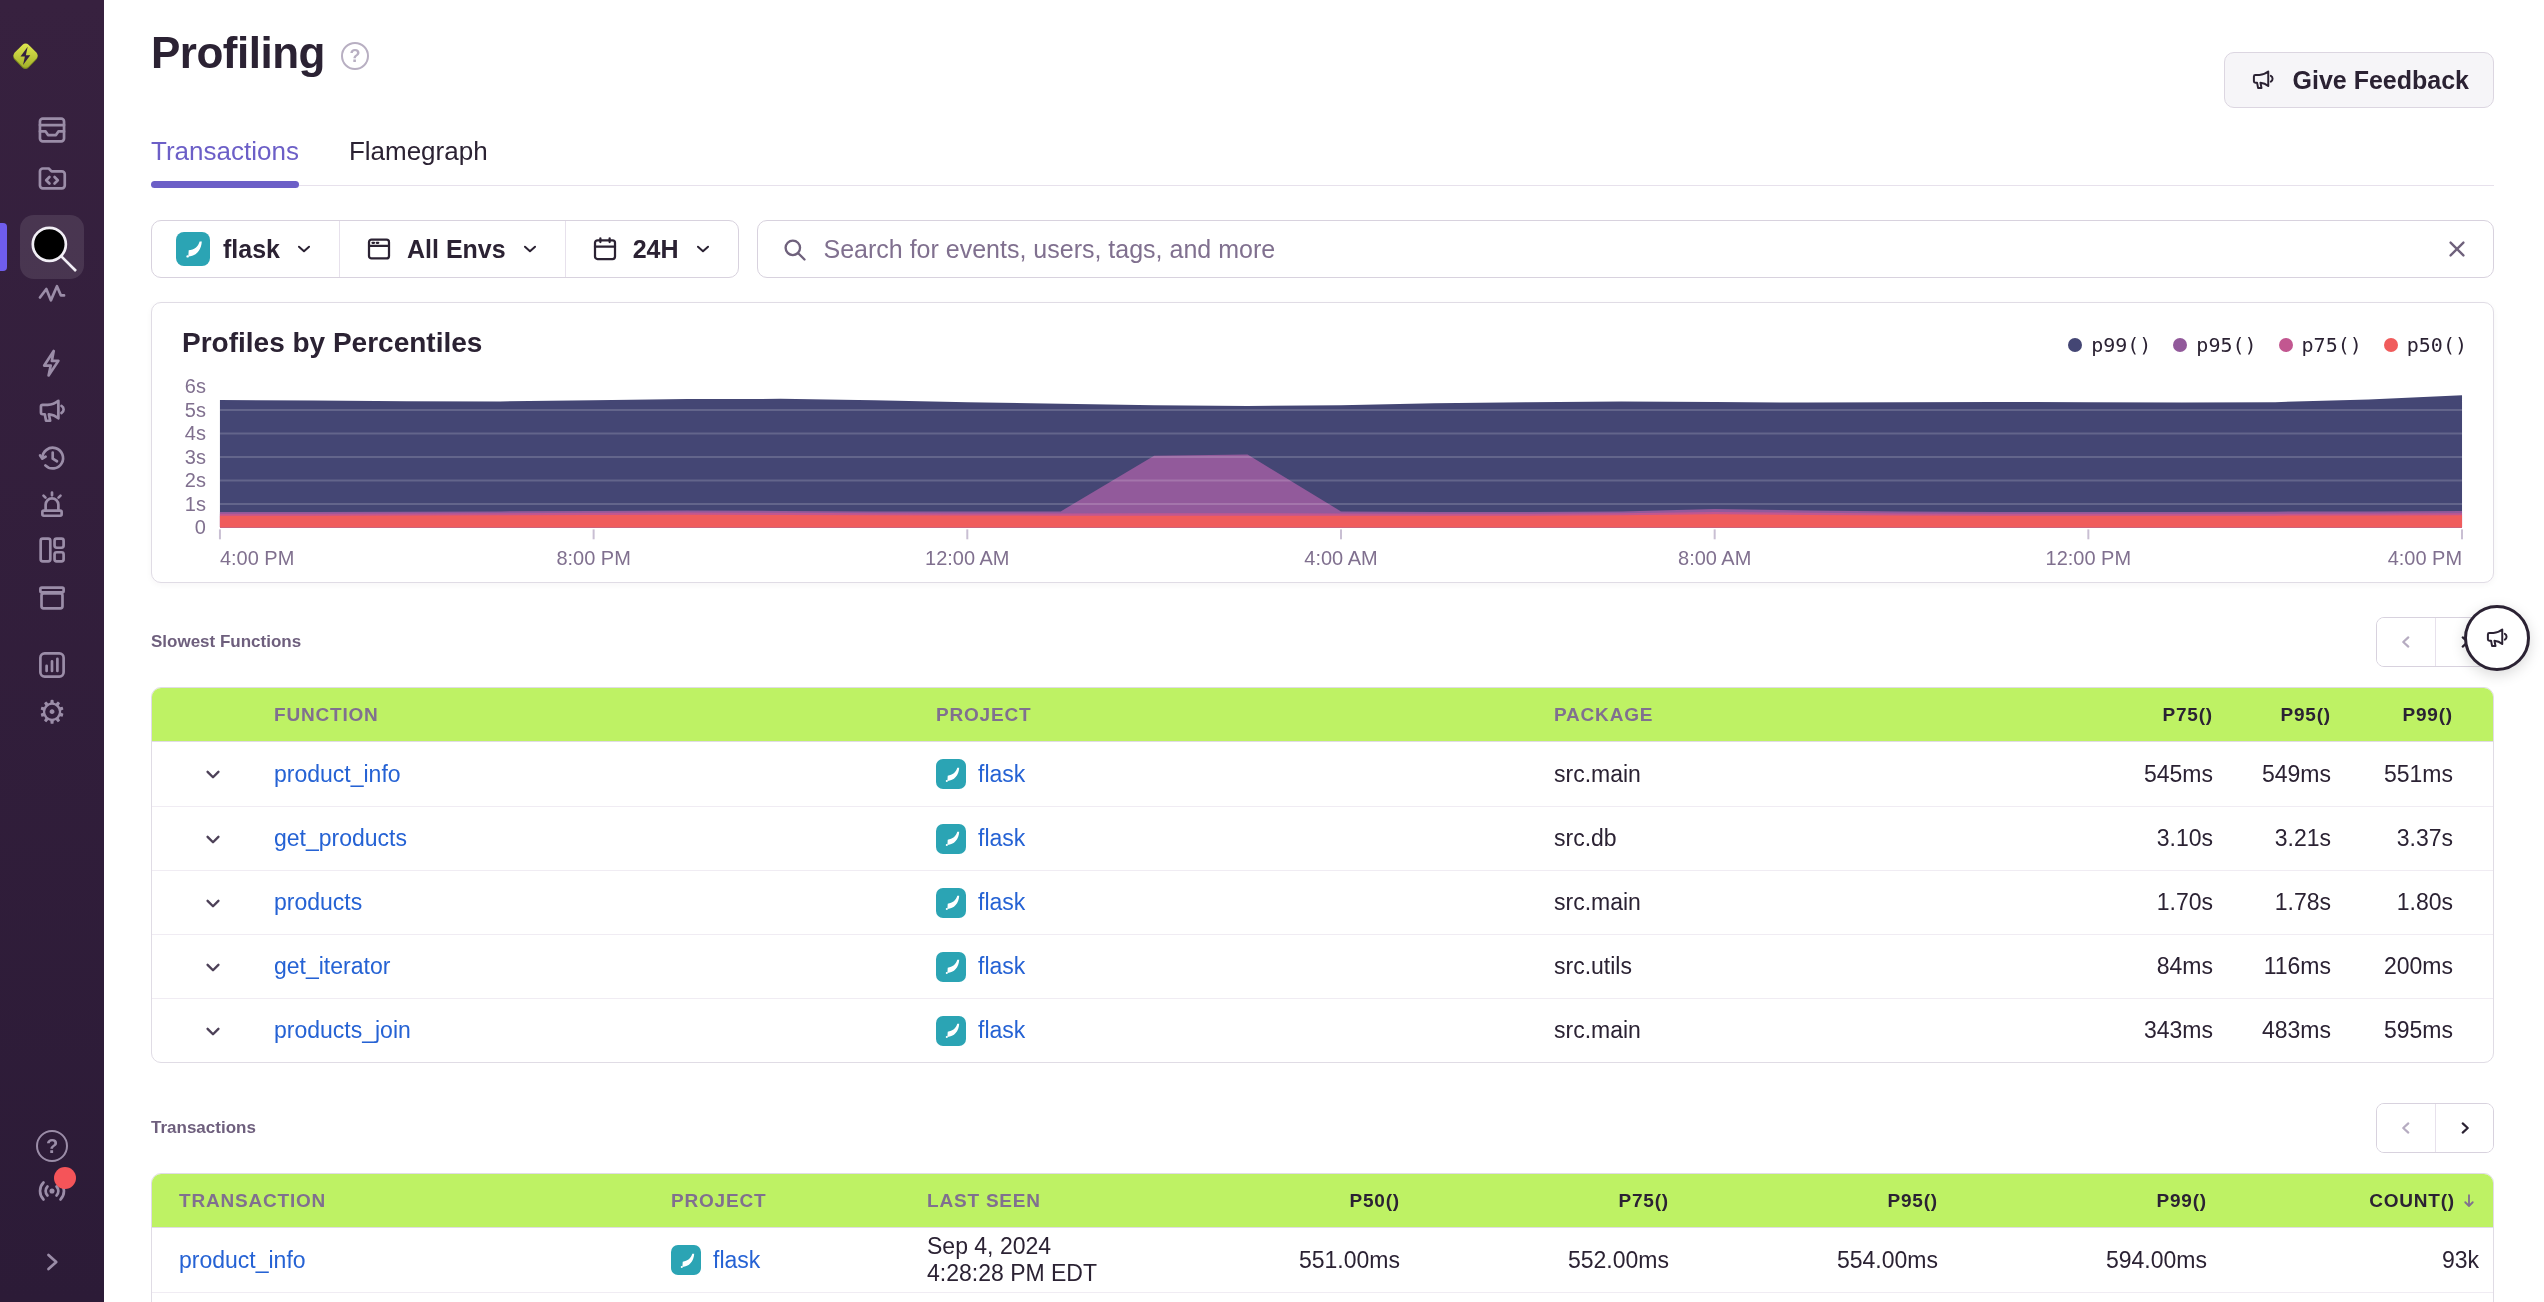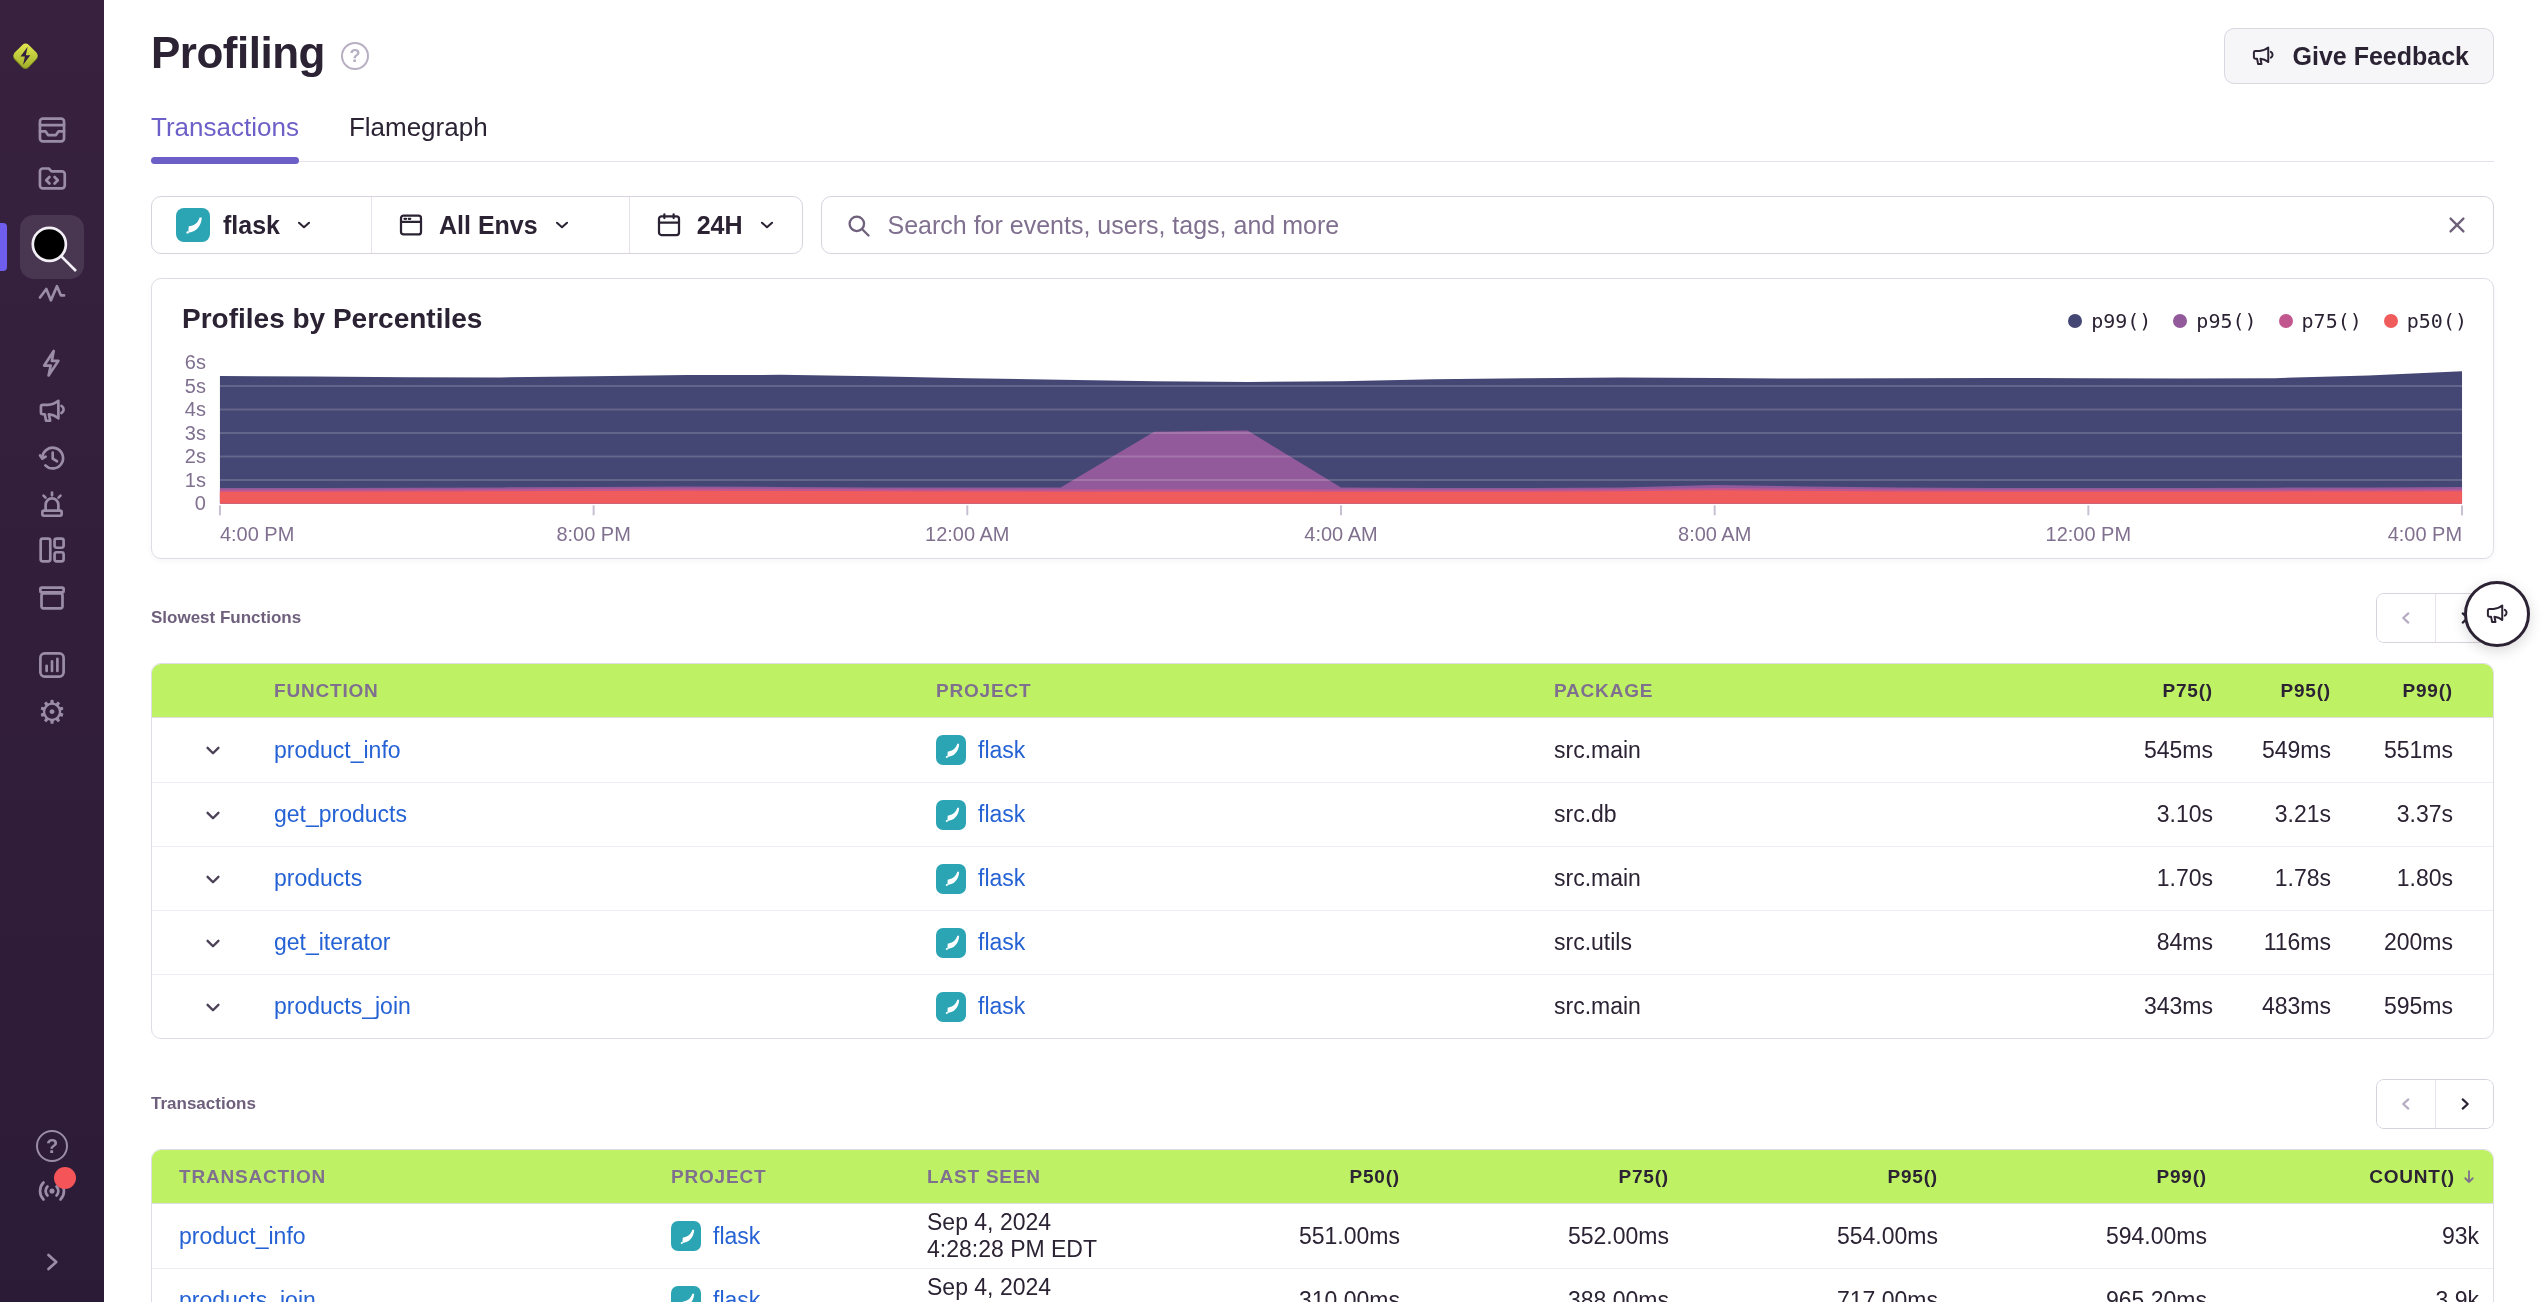--- a/index.html
+++ b/index.html
@@ -27,37 +27,37 @@
   
   .main { position:absolute; left:104px; top:0; width:2440px; height:1302px; padding:0 50px 0 47px; }
 
   .page-head { display:flex; align-items:flex-start; justify-content:space-between; padding-top:28px; }
   .title-wrap { display:flex; align-items:center; gap:16px; }
   h1 { font-size:44px; font-weight:800; letter-spacing:-0.5px; color:#2B2233; }
   .q-circle { width:28px; height:28px; border:2px solid #B8AFC2; border-radius:50%; color:#B8AFC2;
     font-size:18px; font-weight:700; display:flex; align-items:center; justify-content:center; margin-top:6px; cursor:pointer; }
   .feedback-btn { display:flex; align-items:center; gap:16px; height:56px; padding:0 24px;
     background:#F6F5F8; border:1.5px solid #DCD6E1; border-radius:10px; font-size:25px; font-weight:700;
-    color:#2B2233; cursor:pointer; }
+    color:#2B2233; cursor:pointer;margin-top:24px; }
   .feedback-btn svg, .fab svg { width:28px; height:28px; stroke:#2B2233; stroke-width:1.7; fill:none;
     stroke-linecap:round; stroke-linejoin:round; }
 
   .tabs { display:flex; gap:50px; margin-top:28px; border-bottom:1px solid #E7E1EC; }
   .tab { font-size:26px; font-weight:500; padding-bottom:18px; position:relative; cursor:pointer; color:#2B2233; }
   .tab.active { color:#6C5FC7; }
   .tab.active::after { content:""; position:absolute; left:0; right:0; bottom:-3px; height:7px;
     border-radius:4px; background:#6C5FC7; }
 
   
   .filter-row { display:flex; gap:18px; margin-top:34px; height:58px; }
   .filter-group { display:flex; align-items:stretch; border:1.5px solid #D8D2DE; border-radius:10px;
     background:#fff; overflow:hidden; }
   .filter-seg { display:flex; align-items:center; gap:13px; padding:0 24px; font-size:25px; font-weight:600;
     cursor:pointer; }
-  .filter-seg + .filter-seg { border-left:1.5px solid #E7E1EC;margin-left:32px; }
+  .filter-seg + .filter-seg { border-left:1.5px solid #E7E1EC; }
   .filter-seg svg.outline { width:30px; height:30px; stroke:#2B2233; stroke-width:1.8; fill:none;
     stroke-linecap:round; stroke-linejoin:round; }
   .chev { width:22px; height:22px; stroke:#2B2233; stroke-width:2.2; fill:none; stroke-linecap:round; stroke-linejoin:round; }
   .proj-badge { width:34px; height:34px; border-radius:8px; display:flex; align-items:center; justify-content:center; }
   .proj-badge svg { width:24px; height:24px; }
 
   .search-box { flex:1; display:flex; align-items:center; gap:16px; border:1.5px solid #D8D2DE;
     border-radius:10px; background:#fff; padding:1px 22px; }
   .search-box svg { width:28px; height:28px; stroke:#6F617C; stroke-width:2; fill:none; stroke-linecap:round; }
   .search-box input { flex:1; border:none; outline:none; font-size:25px; color:#2B2233;

